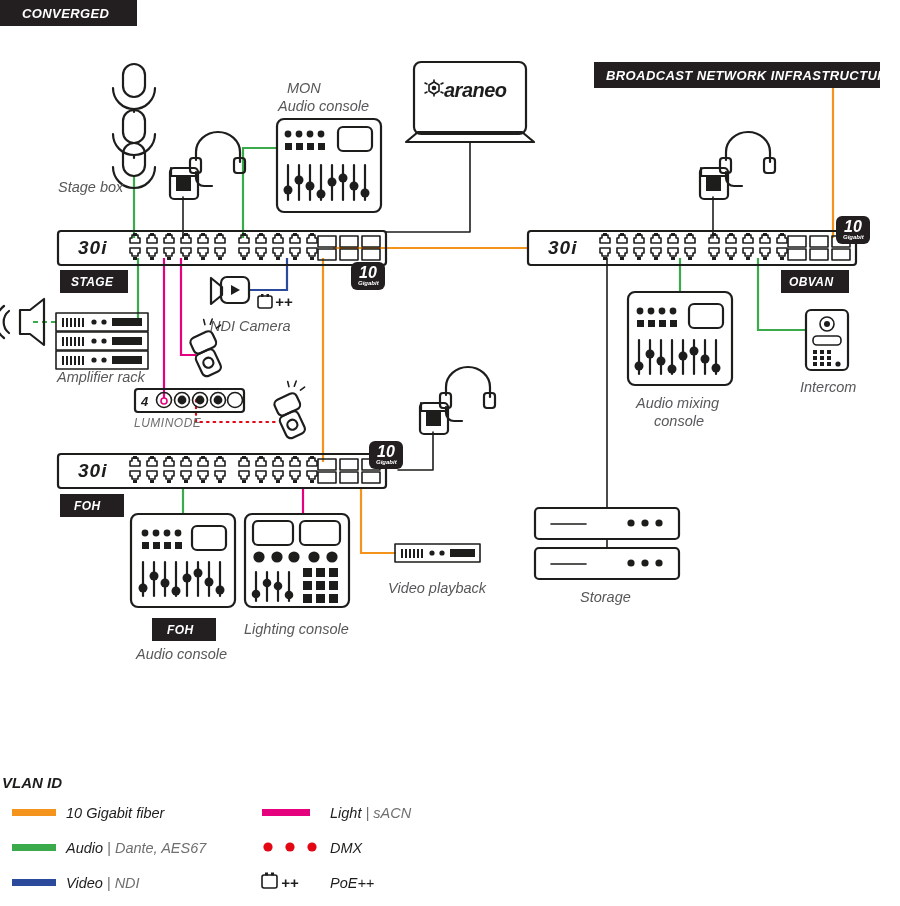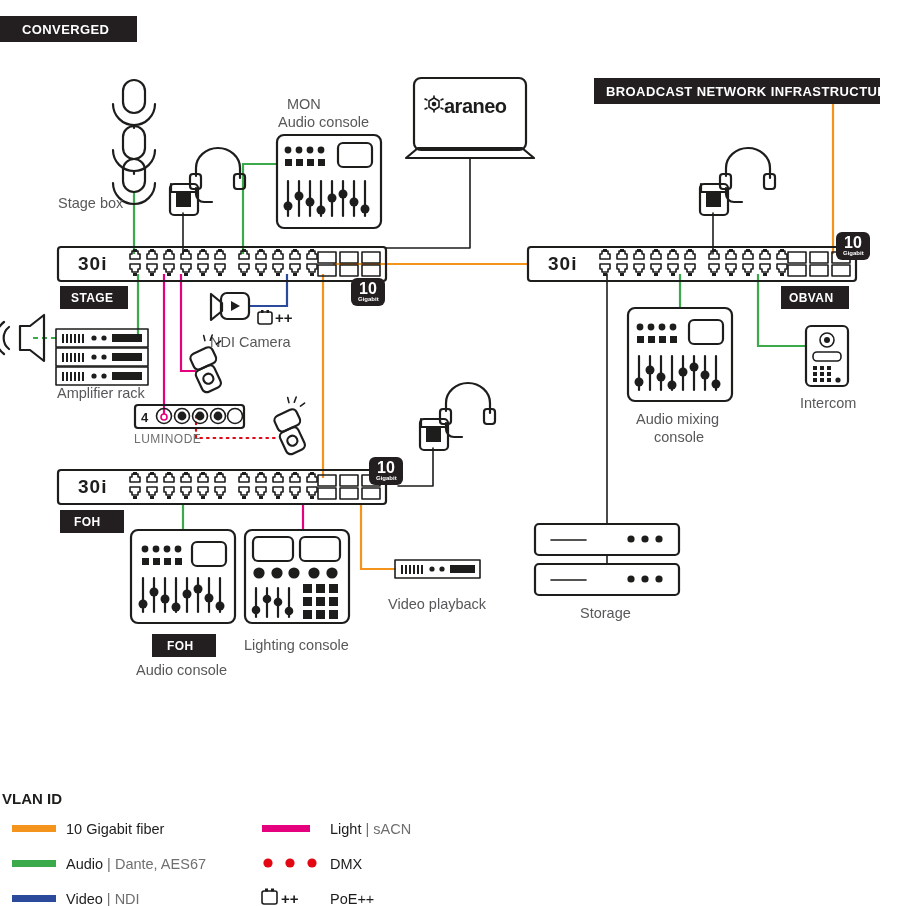--- a/index.html
+++ b/index.html
@@ -1,21 +1,21 @@
 <!DOCTYPE html>
 <html><head>
 <meta charset="utf-8">
 <style>
   html,body{margin:0;padding:0;background:#ffffff;}
   body{
     width:900px;height:906px;position:relative;overflow:hidden;
     font-family:"Liberation Sans", sans-serif;
     color:#3c3c3b;
   }
-  #stage{position:absolute;left:0;top:16px;width:900px;height:790px;}
+  #stage{position:absolute;left:0;top:0;width:900px;height:790px;font-style:italic;}
   svg{display:block;}
   .lbl{font-family:"Liberation Sans", sans-serif;font-size:14.5px;fill:#58585a;}
   .tagtext{font-family:"Liberation Sans", sans-serif;font-size:13px;font-weight:bold;fill:#ffffff;letter-spacing:.4px;}
   .tagtext-sm{font-size:12px;}
   .sw-text{font-family:"Liberation Sans", sans-serif;font-size:19px;font-weight:bold;fill:#1d1d1b;letter-spacing:1px;}
   .badge-num{font-family:"Liberation Sans", sans-serif;font-size:16px;font-weight:bold;fill:#ffffff;}
   .badge-sub{font-family:"Liberation Sans", sans-serif;font-size:6px;font-weight:bold;fill:#ffffff;}
   .legend-title{font-family:"Liberation Sans", sans-serif;font-size:15px;font-weight:bold;fill:#1d1d1b;}
   .legend-a{font-family:"Liberation Sans", sans-serif;font-size:14.5px;fill:#1d1d1b;}
   .legend-b{font-family:"Liberation Sans", sans-serif;font-size:14.5px;fill:#6f6f6e;}

